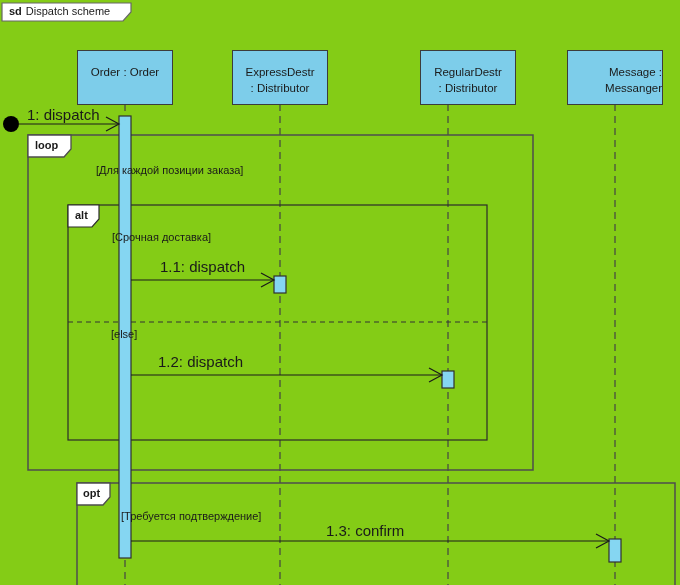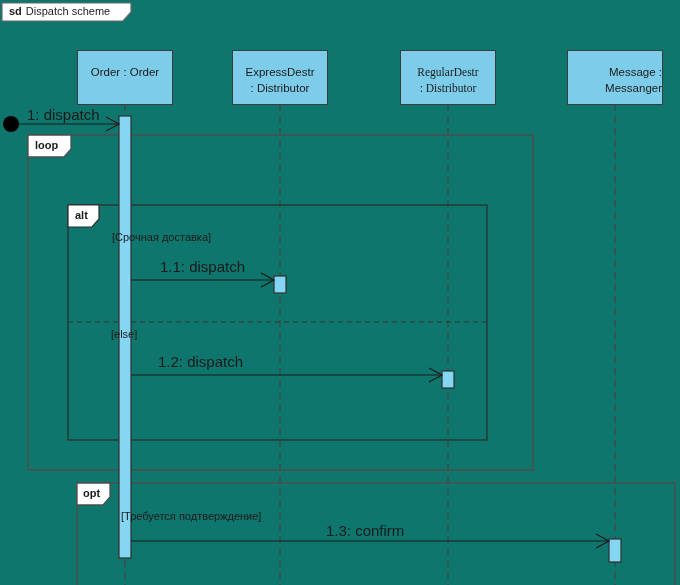--- a/index.html
+++ b/index.html
@@ -1,17 +1,17 @@
 <!DOCTYPE html>
 <html><head>
 <meta charset="utf-8">
 <style>
   html,body{margin:0;padding:0;background:#fff;}
   .stage{
-    position:relative;width:680px;height:585px;overflow:hidden;background:#0f766e;
+    position:relative;width:680px;height:585px;overflow:hidden;background:#84cc16;
     font-family:"Liberation Sans","DejaVu Sans",sans-serif;color:#1a1a1a;
   }
   .stage svg{position:absolute;left:0;top:0;}
   .abs{position:absolute;}
   .lifeline-head{
     position:absolute;top:50px;width:94px;height:40px;
     background:#7dcdea;border:1.5px solid #3c3c3c;
     text-align:center;font-size:11.5px;line-height:16px;padding-top:13px;
     box-sizing:content-box;
   }
@@ -75,33 +75,34 @@
   <div class="abs tab-text" style="left:9px;top:5px;"><b>sd</b><span>Dispatch scheme</span></div>
 
   <div class="lifeline-head" style="left:77px;">
     <div>Order : Order</div>
     <div></div>
   </div>
   <div class="lifeline-head" style="left:232px;">
     <div>ExpressDestr</div>
     <div>: Distributor</div>
   </div>
-  <div class="lifeline-head" style="left:400px;font-family:Liberation Serif, serif;">
+  <div class="lifeline-head" style="left:420px;">
     <div>RegularDestr</div>
     <div>: Distributor</div>
   </div>
   <div class="lifeline-head" style="left:567px;text-align:right;">
     <div>Message :</div>
     <div>Messanger</div>
   </div>
 
   <div class="abs op" style="left:35px;top:138px;">loop</div>
   <div class="abs op" style="left:75px;top:208px;">alt</div>
   <div class="abs op" style="left:83px;top:486px;">opt</div>
 
+  <div class="abs guard" style="left:96px;top:164px;">[Для каждой позиции заказа]</div>
   <div class="abs guard" style="left:104px;top:231px;margin-left:8px;">[Срочная доставка]</div>
   <div class="abs guard" style="left:111px;top:328px;">[else]</div>
   <div class="abs guard" style="left:121px;top:510px;">[Требуется подтверждение]</div>
 
   <div class="abs lbl" style="left:27px;top:106px;">1: dispatch</div>
   <div class="abs lbl" style="left:160px;top:258px;">1.1: dispatch</div>
   <div class="abs lbl" style="left:158px;top:353px;">1.2: dispatch</div>
   <div class="abs lbl" style="left:326px;top:522px;">1.3: confirm</div>
 
 </div>

